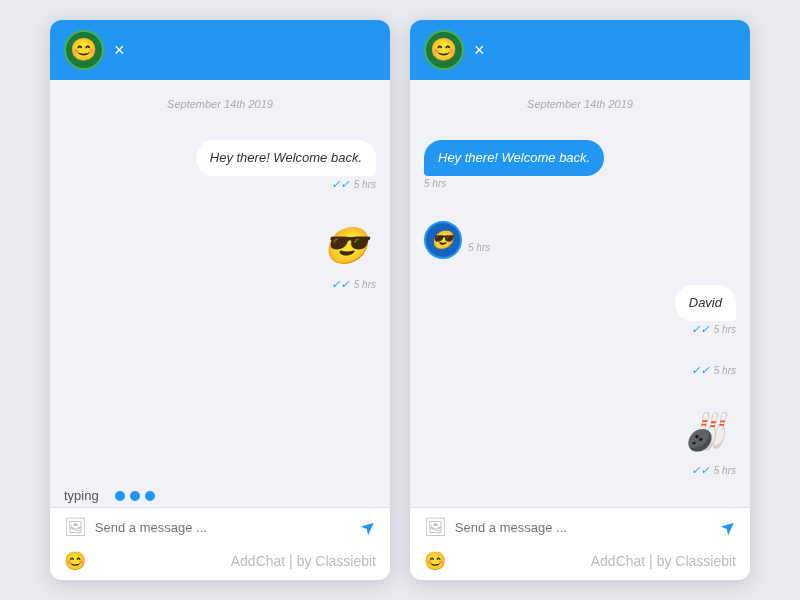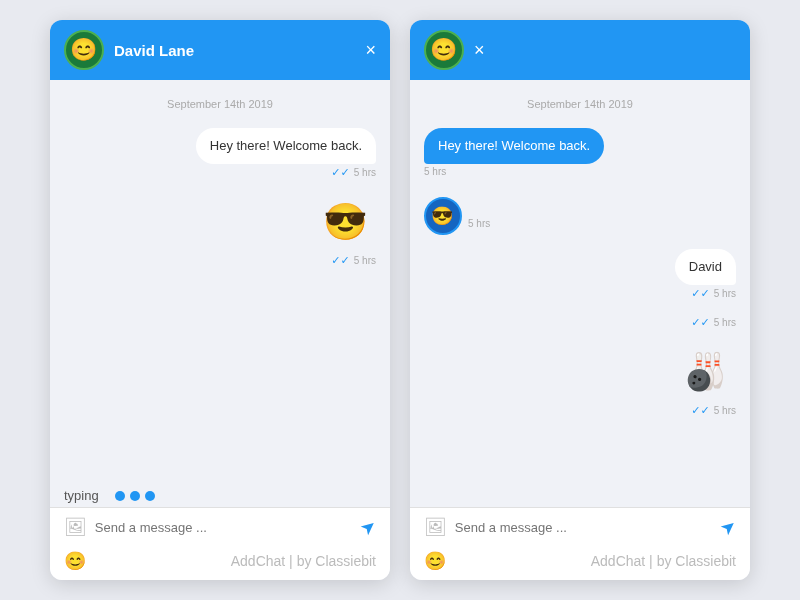--- a/index.html
+++ b/index.html
@@ -54,21 +54,22 @@
       color: white;
       font-weight: 300;
       line-height: 1;
     }
     .chat-body {
       flex: 1;
       overflow-y: auto;
       padding: 12px 14px;
       display: flex;
       flex-direction: column;
-      gap: 8px;
+      gap: 20px;
+      font-style: italic;
     }
     .date-divider {
       text-align: center;
       color: #aaa;
       font-size: 11px;
       margin: 6px 0 10px 0;
     }
     .msg-row {
       display: flex;
       flex-direction: column;
@@ -194,21 +195,20 @@
       align-items: flex-end;
       margin-bottom: 6px;
     }
   </style>
 </head>
 <body>
 
 <div class="chat-window">
   <div class="chat-header">
     <div class="header-avatar">😊</div>
-    <span class="header-name">David Lane</span>
     <span class="close-btn">×</span>
   </div>
 
   <div class="chat-body">
     <div class="date-divider">September 14th 2019</div>
 
     <div class="msg-row sent">
       <div class="bubble sent">Hey there! Welcome back.</div>
       <div class="msg-meta">
         <span class="checkmark">✓✓</span>

